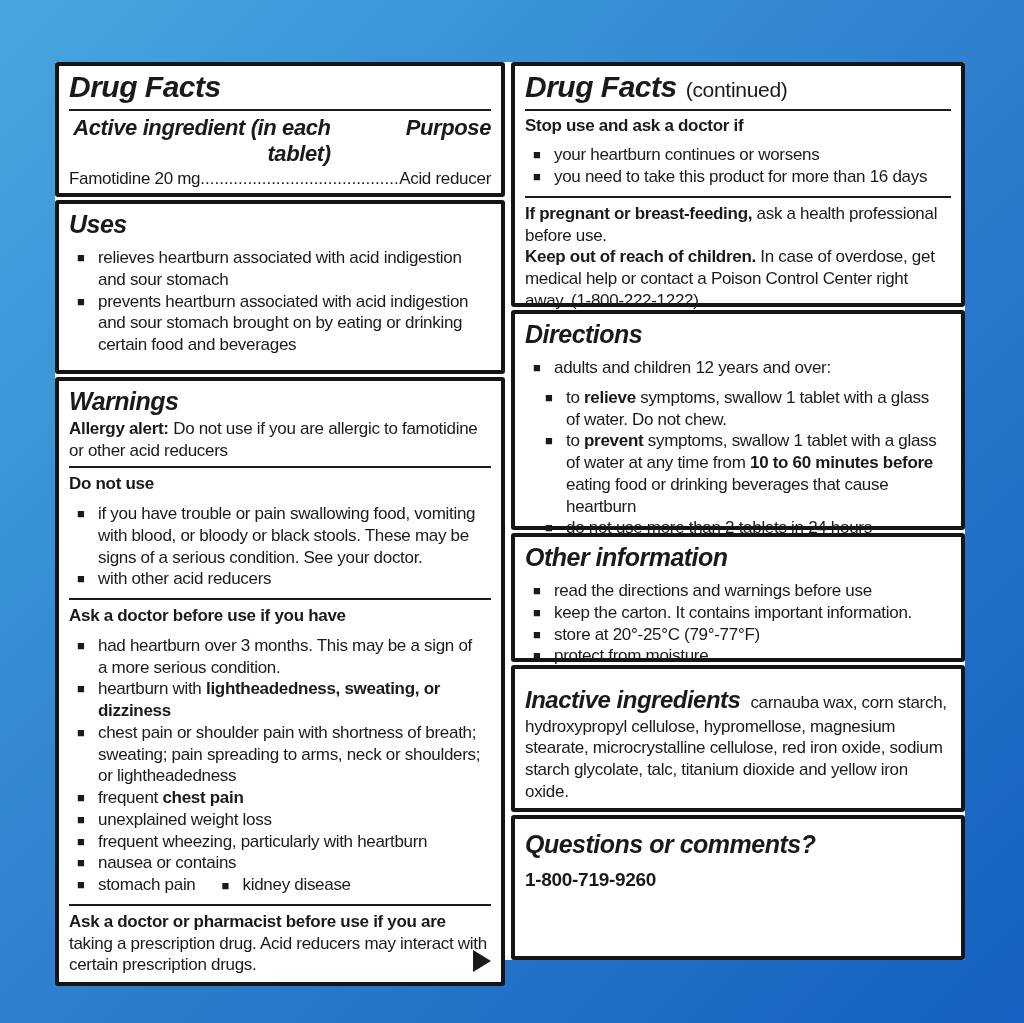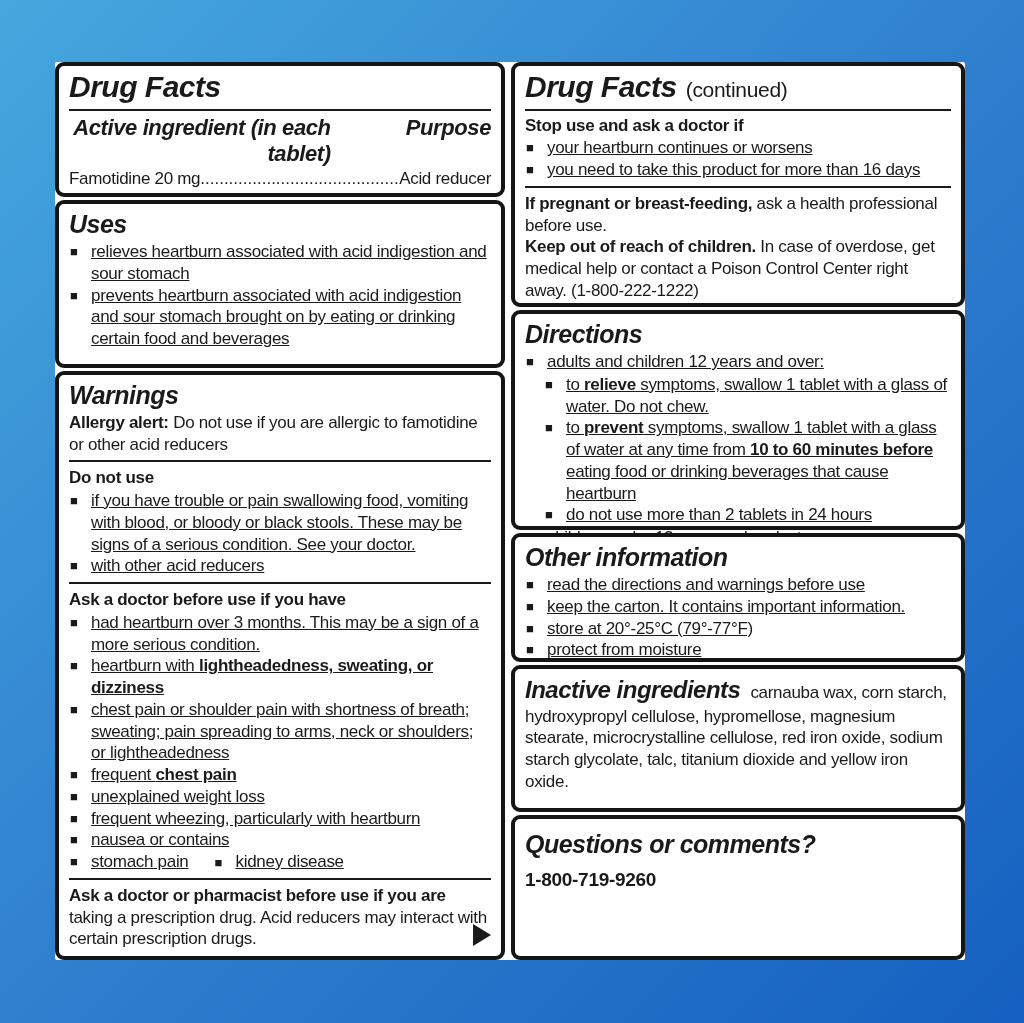--- a/index.html
+++ b/index.html
@@ -12,53 +12,53 @@
   }
   .panel{
     position:absolute;left:55px;top:62px;width:910px;height:898px;
     background:#ffffff;border-radius:2px;
     display:flex;gap:6px;
   }
   .col{display:flex;flex-direction:column;gap:3px;}
   .col-left{width:450px;}
   .col-right{width:454px;}
   .box{
-    background:#fff;border:4px solid #151515;border-radius:9px;
+    background:#fff;border:4px solid #151515;border-radius:3px;
     padding:4px 10px 6px 10px;box-sizing:border-box;
     font-size:17px;line-height:1.28;letter-spacing:-0.3px;
     position:relative;
   }
   .h1{font-size:30px;font-weight:700;font-style:italic;letter-spacing:-0.5px;line-height:1.15;}
   .h2{font-size:25px;font-weight:700;font-style:italic;letter-spacing:-0.5px;line-height:1.2;margin:1px 0 2px 0;}
   .h2-inline{font-size:24px;font-weight:700;font-style:italic;letter-spacing:-0.5px;margin-right:10px;}
   .h-sub{font-size:22px;font-weight:700;font-style:italic;letter-spacing:-0.4px;line-height:1.2;}
   .sec-head{font-weight:700;}
   .rule{height:0;border-top:2px solid #1a1a1a;margin:4px 0;}
   .rule-thin{height:0;border-top:2px solid #1a1a1a;margin:5px 0;}
   p{margin:0;}
-  ul{list-style:none;margin:1px;padding:0;text-decoration:underline;}
+  ul{list-style:none;margin:8px;padding:0;}
   li{position:relative;padding-left:21px;}
   li::before{content:"■";position:absolute;left:0;top:0;font-size:13px;line-height:22px;}
   ul.nested{margin-left:20px;}
   .b{font-weight:700;}
   .ai-row{display:flex;justify-content:space-between;align-items:flex-start;margin-top:2px;text-align:right;}
   .ai-left{width:62%;}
   .dotline{display:flex;align-items:baseline;margin-top:1px;}
   .leader{flex:1;overflow:hidden;white-space:nowrap;letter-spacing:0;}
   .nowrap{white-space:nowrap;}
   .dual-second{position:relative;padding-left:21px;margin-left:26px;}
   .dual-second::before{content:"■";position:absolute;left:0;top:0;font-size:13px;line-height:22px;}
   .arrow{
     position:absolute;right:10px;bottom:10px;width:0;height:0;
     border-left:18px solid #1a1a1a;border-top:11px solid transparent;border-bottom:11px solid transparent;
   }
   .continued-row{display:flex;align-items:baseline;gap:9px;}
   .continued-label{font-size:21px;font-weight:400;font-style:normal;letter-spacing:-0.3px;}
   .phone{font-weight:700;font-size:19px;margin-top:9px;}
-  .mt2{margin-top:2px;}
+  .mt2{margin-top:12px;}
 </style>
 </head>
 <body>
 
 <div class="panel">
 
   <div class="col col-left">
 
     <div class="box" style="height:135px;">
       <div class="h1">Drug Facts</div>

